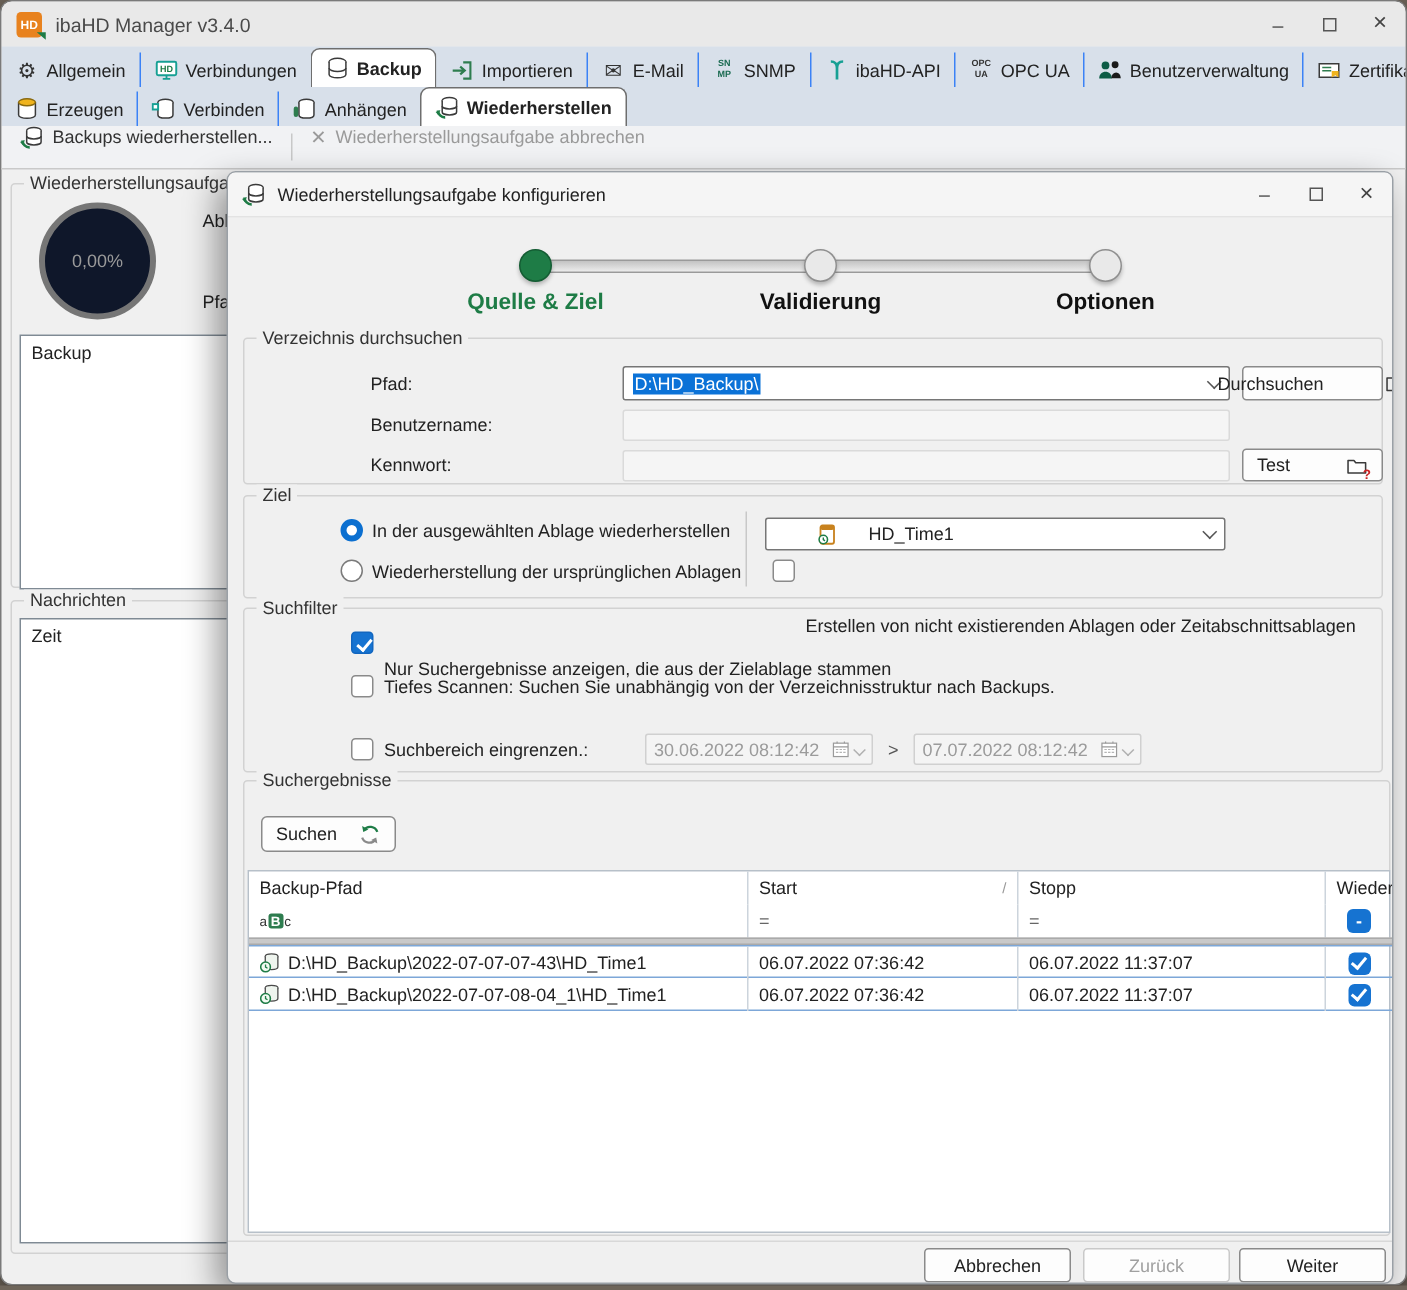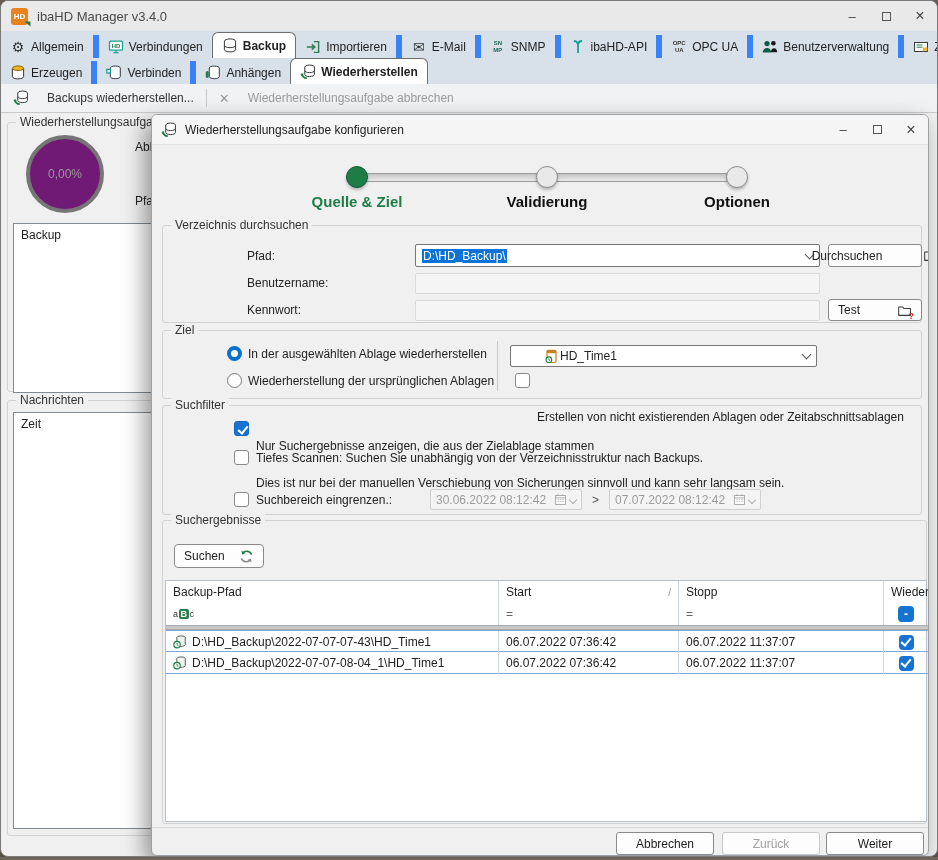--- a/index.html
+++ b/index.html
@@ -12,57 +12,57 @@
            font-size:8px;font-weight:bold;display:flex;align-items:center;justify-content:center;position:relative;}
   .applogo::after{content:"";position:absolute;right:-2px;bottom:-2px;width:0;height:0;
            border-left:5px solid transparent;border-bottom:6px solid #1e7c46;transform:rotate(-90deg);}
   .title-text{margin-left:9px;font-size:13px;color:#4a4a4a;}
   .wctl{width:34px;height:30px;display:flex;align-items:center;justify-content:center;color:#444;font-size:13px;}
   .maxbox{width:9px;height:9px;border:1px solid #555;display:inline-block;}
   
   .tabs{position:absolute;left:0;width:100%;background:#d8e0ea;display:flex;align-items:flex-end;font-size:12px;color:#222;}
   .tabs1{top:30px;height:27px;}
   .tabs2{top:57px;height:26px;}
-  .tab{display:flex;align-items:center;gap:5px;padding:4px 9px;height:23px;border-left:6px solid #3b82f6;white-space:nowrap;}
+  .tab{display:flex;align-items:center;gap:5px;padding:4px 9px;height:23px;border-left:1px solid #3b82f6;white-space:nowrap;}
   .tab:first-child{border-left:none;}
   .tab.active{background:#fff;border:1px solid #6e6e6e;border-bottom:none;border-radius:6px 6px 0 0;
               font-weight:bold;height:26px;padding-top:5px;}
   .tab.active + .tab{border-left:none;}
   .ticon{width:16px;height:16px;flex:0 0 auto;display:inline-flex;align-items:center;justify-content:center;}
   .glyph{font-size:14px;color:#333;line-height:1;}
   .stackicon{display:flex;flex-direction:column;align-items:center;font-size:6px;font-weight:bold;color:#1b6b52;line-height:1.1;}
   
   .toolbar{position:absolute;left:0;top:83px;width:100%;height:29px;background:#f1f2f4;border-bottom:1px solid #c9c9c9;
            display:flex;align-items:center;font-size:12px;color:#333;}
-  .tbtn{display:flex;align-items:center;gap:18px;padding:0 12px;height:100%;}
+  .tbtn{display:flex;gap:6px;padding:0 12px;height:100%;}
   .tbtn.disabled{color:#9a9a9a;}
   .vdiv{width:1px;height:18px;background:#c8c8c8;}
   
   .groupbox{position:absolute;border:1px solid #d2d2d2;border-radius:3px;}
   .legend{position:absolute;top:-8px;left:8px;background:#f0f0f0;padding:0 4px;font-size:12px;color:#333;white-space:nowrap;}
   .panel-list{position:absolute;background:#fff;border:1px solid #7f8a94;font-size:12px;color:#222;}
   .panel-list .hdr{padding:4px 7px;}
   .donut{position:absolute;width:78px;height:78px;border:4px solid #767676;border-radius:50%;
-         display:flex;align-items:center;justify-content:center;font-size:12px;color:#9a9a9a;background:#701a75;}
+         display:flex;align-items:center;justify-content:center;font-size:12px;color:#9a9a9a;background:#0f172a;}
   .cutlabel{position:absolute;font-size:12px;color:#222;white-space:nowrap;}
   
   .dialog{position:absolute;left:150px;top:113px;width:778px;height:742px;background:#f0f0f0;
           border:1px solid #9aa0a6;border-radius:6px;box-shadow:-6px 8px 22px rgba(0,0,0,.4);overflow:hidden;}
   .dlg-titlebar{position:absolute;left:0;top:0;width:100%;height:30px;background:#f5f5f5;display:flex;align-items:center;border-bottom:1px solid #e3e3e3;}
   .dlg-title{margin-left:8px;font-size:12px;color:#222;}
   
   .track{position:absolute;left:205px;top:58px;width:380px;height:9px;background:linear-gradient(#c3c3c3,#ececec);
          border:1px solid #9a9a9a;border-radius:4px;}
   .stepdot{position:absolute;top:51px;width:22px;height:22px;border-radius:50%;background:#e9e9e9;border:1px solid #8f8f8f;box-shadow:0 2px 3px rgba(0,0,0,.25);}
   .stepdot.active{background:#1e7c46;border-color:#145c33;}
   .steplabel{position:absolute;top:78px;width:170px;text-align:center;font-size:15px;font-weight:bold;color:#111;}
   .steplabel.active{color:#1e7c46;}
   
   .flabel{position:absolute;font-size:12px;color:#222;white-space:nowrap;}
-  .combo{position:absolute;background:#fff;border:1px solid #767676;border-radius:2px;display:flex;align-items:center;font-size:12px;color:#222;padding:0 6px;gap:1px;}
+  .combo{position:absolute;background:#fff;border:1px solid #767676;border-radius:2px;display:flex;align-items:center;font-size:12px;color:#222;padding:0 6px;gap:20px;}
   .chev{width:7px;height:7px;border-right:1.4px solid #555;border-bottom:1.4px solid #555;transform:rotate(45deg);margin-left:auto;margin-top:-3px;flex:0 0 auto;}
   .seltext{background:#0b72d7;color:#fff;padding:0 1px;}
   .input-dis{position:absolute;background:#f5f5f5;border:1px solid #dadada;border-radius:2px;}
   .btn{position:absolute;background:#fdfdfd;border:1px solid #8a8a8a;border-radius:3px;font-size:12px;color:#222;
        display:flex;align-items:center;justify-content:center;gap:8px;}
   .btn.disabled{color:#a0a0a0;border-color:#c9c9c9;}
   .cb{position:absolute;width:15px;height:15px;border:1px solid #8a8a8a;border-radius:3px;background:#fff;}
   .cb.checked{background:#1673d1;border-color:#1266bf;}
   .cb.checked::after{content:"";position:absolute;left:4.5px;top:1.5px;width:4px;height:8px;
        border:solid #fff;border-width:0 2px 2px 0;transform:rotate(40deg);}
@@ -424,21 +424,20 @@
     <span class="cb" style="left:363px;top:258px;"></span>
     <span class="flabel" style="left:385px;top:259px;margin-top:36px;">Erstellen von nicht existierenden Ablagen oder Zeitabschnittsablagen</span>
 
     <div class="groupbox" style="left:10px;top:290px;width:760px;height:110px;">
       <span class="legend">Suchfilter</span>
     </div>
     <span class="cb checked" style="left:82px;top:306px;"></span>
     <span class="flabel" style="left:104px;top:324px;">Nur Suchergebnisse anzeigen, die aus der Zielablage stammen</span>
     <span class="cb" style="left:82px;top:335px;"></span>
     <span class="flabel" style="left:104px;top:336px;">Tiefes Scannen: Suchen Sie unabhängig von der Verzeichnisstruktur nach Backups.</span>
-    <span class="note" style="left:104px;top:361px;">Dies ist nur bei der manuellen Verschiebung von Sicherungen sinnvoll und kann sehr langsam sein.</span>
     <span class="cb" style="left:82px;top:377px;"></span>
     <span class="flabel" style="left:104px;top:378px;">Suchbereich eingrenzen.:</span>
     <div class="dtfield" style="left:278px;top:374px;width:152px;height:21px;">
       <span>30.06.2022 08:12:42</span>
       <span style="margin-left:auto;display:flex;align-items:center;gap:3px;">
         <svg width="13" height="13">
             <use href="#i-cal"></use>
           </svg>
         <span class="chev" style="margin:0 0 0 0;width:6px;height:6px;"></span>
       </span>

